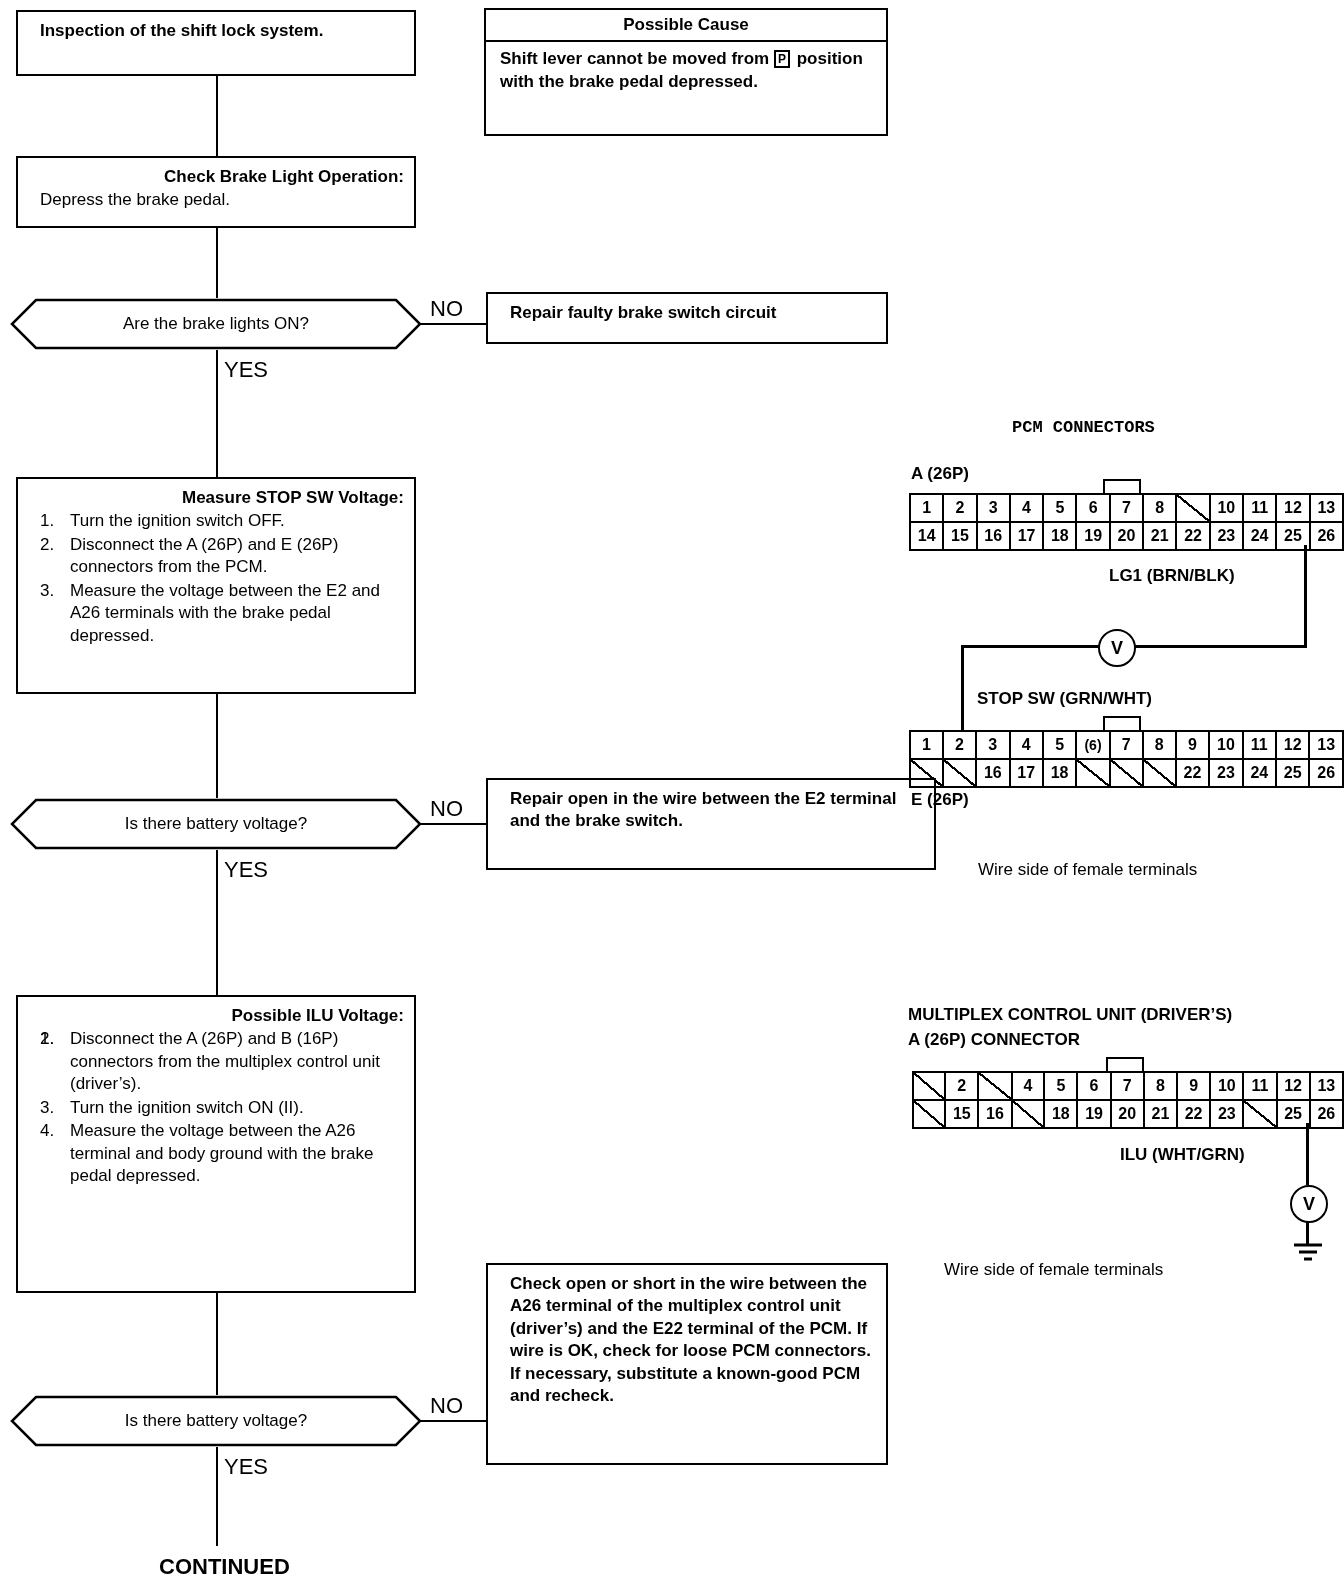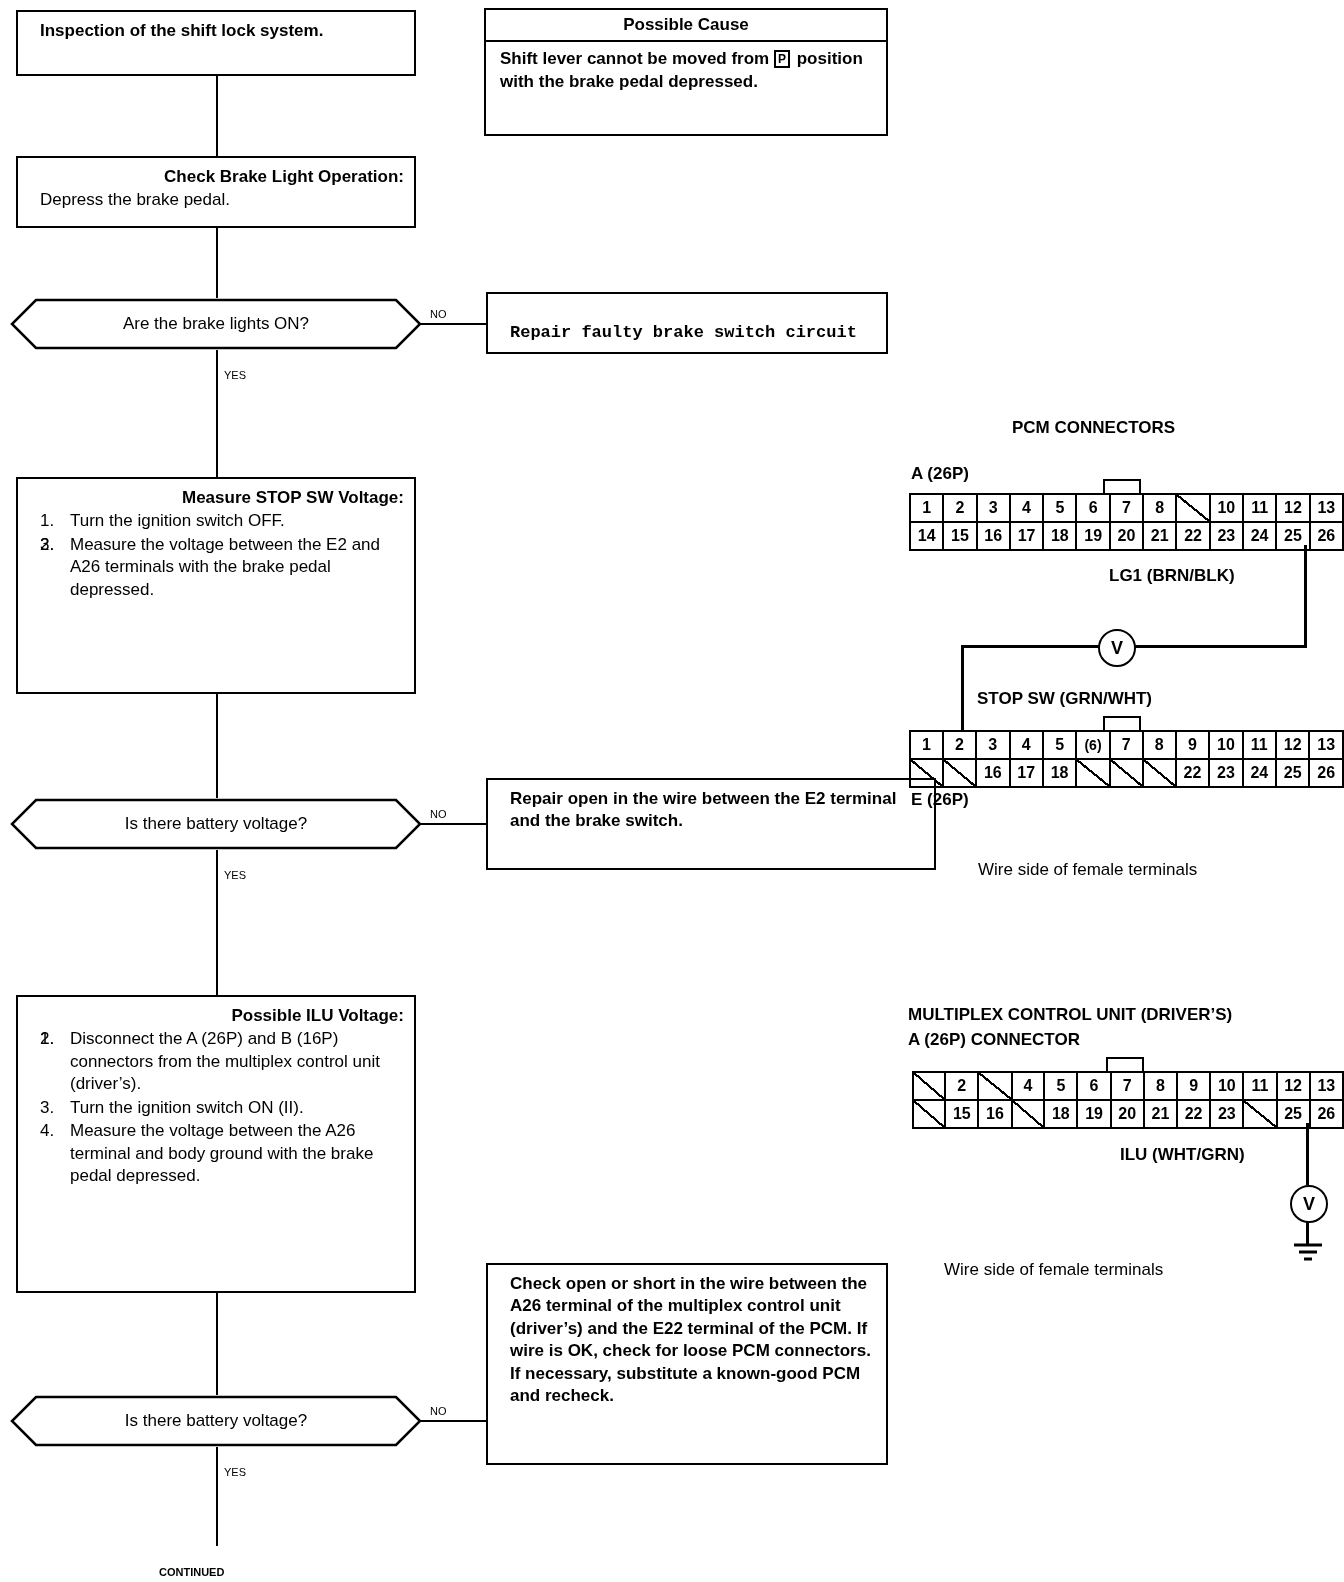--- a/index.html
+++ b/index.html
@@ -77,21 +77,21 @@
     display:flex;
     align-items:center;
     justify-content:center;
     font-size:17px;
   }
   .decision svg{position:absolute;left:0;top:0;}
   .decision span{position:relative;z-index:2;}
 
   
   .ln{position:absolute;background:#000;}
-  .lbl{position:absolute;font-size:11px;margin-top:12px;}
+  .lbl{position:absolute;font-size:22px;}
   .lbl.b{font-weight:bold;}
 
   
   .conn{position:absolute;}
   .conn table{border-collapse:collapse;}
   .conn td{
     width:32px;height:26px;
     border:2px solid #000;
     text-align:center;
     vertical-align:middle;
@@ -170,36 +170,37 @@
 
   <div class="decision" style="left:10px;top:298px;width:412px;height:52px;">
     <svg width="412" height="52" viewBox="0 0 412 52">
       <polygon points="26,2 386,2 410,26 386,50 26,50 2,26" fill="#fff" stroke="#000" stroke-width="2.5"></polygon>
     </svg>
     <span>Are the brake lights ON?</span>
   </div>
 
   <div class="ln" style="left:420px;top:323px;width:66px;height:2px;"></div>
   <div class="lbl" style="left:430px;top:296px;">NO</div>
-  <div class="abs box bold" style="left:486px;top:292px;width:402px;height:62px;display:flex;align-items:flex-end;font-family:Liberation Mono, monospace;">
+  <div class="abs box bold" style="left:486px;top:292px;width:402px;height:52px;display:flex;align-items:flex-start;">
     <span>Repair faulty brake switch circuit</span>
   </div>
 
   <div class="ln" style="left:216px;top:350px;width:2px;height:127px;"></div>
   <div class="lbl" style="left:224px;top:357px;">YES</div>
 
   <div class="abs box" style="left:16px;top:477px;width:400px;height:217px;">
     <span class="hdr">Measure STOP SW Voltage:</span>
     <ol class="steps">
       <li>
         <span class="num">1.</span>
         <span>Turn the ignition switch OFF.</span>
       </li>
       <li>
         <span class="num">2.</span>
+        <span>Disconnect the A (26P) and E (26P) connectors from the PCM.</span>
       </li>
       <li>
         <span class="num">3.</span>
         <span>Measure the voltage between the E2 and A26 terminals with the brake pedal depressed.</span>
       </li>
     </ol>
   </div>
 
   <div class="ln" style="left:216px;top:694px;width:2px;height:104px;"></div>
 
@@ -252,21 +253,21 @@
   <div class="ln" style="left:420px;top:1420px;width:66px;height:2px;"></div>
   <div class="lbl" style="left:430px;top:1393px;">NO</div>
   <div class="abs box bold" style="left:486px;top:1263px;width:402px;height:202px;">
     <span>Check open or short in the wire between the A26 terminal of the multiplex control unit (driver’s) and the E22 terminal of the PCM. If wire is OK, check for loose PCM connectors. If necessary, substitute a known-good PCM and recheck.</span>
   </div>
 
   <div class="ln" style="left:216px;top:1447px;width:2px;height:99px;"></div>
   <div class="lbl" style="left:224px;top:1454px;">YES</div>
   <div class="lbl b" style="left:159px;top:1554px;">CONTINUED</div>
 
-  <div class="conn-title" style="left:1012px;top:418px;">PCM CONNECTORS</div>
+  <div class="conn-title" style="left:1012px;top:418px;font-family:Liberation Mono, monospace;">PCM CONNECTORS</div>
 
   <div class="conn-title" style="left:911px;top:464px;">A (26P)</div>
   <div class="tab" style="left:1103px;top:479px;"></div>
   <div class="conn" style="left:909px;top:493px;">
     <table>
       <tbody>
           <tr>
         <td>1</td>
         <td>2</td>
         <td>3</td>

